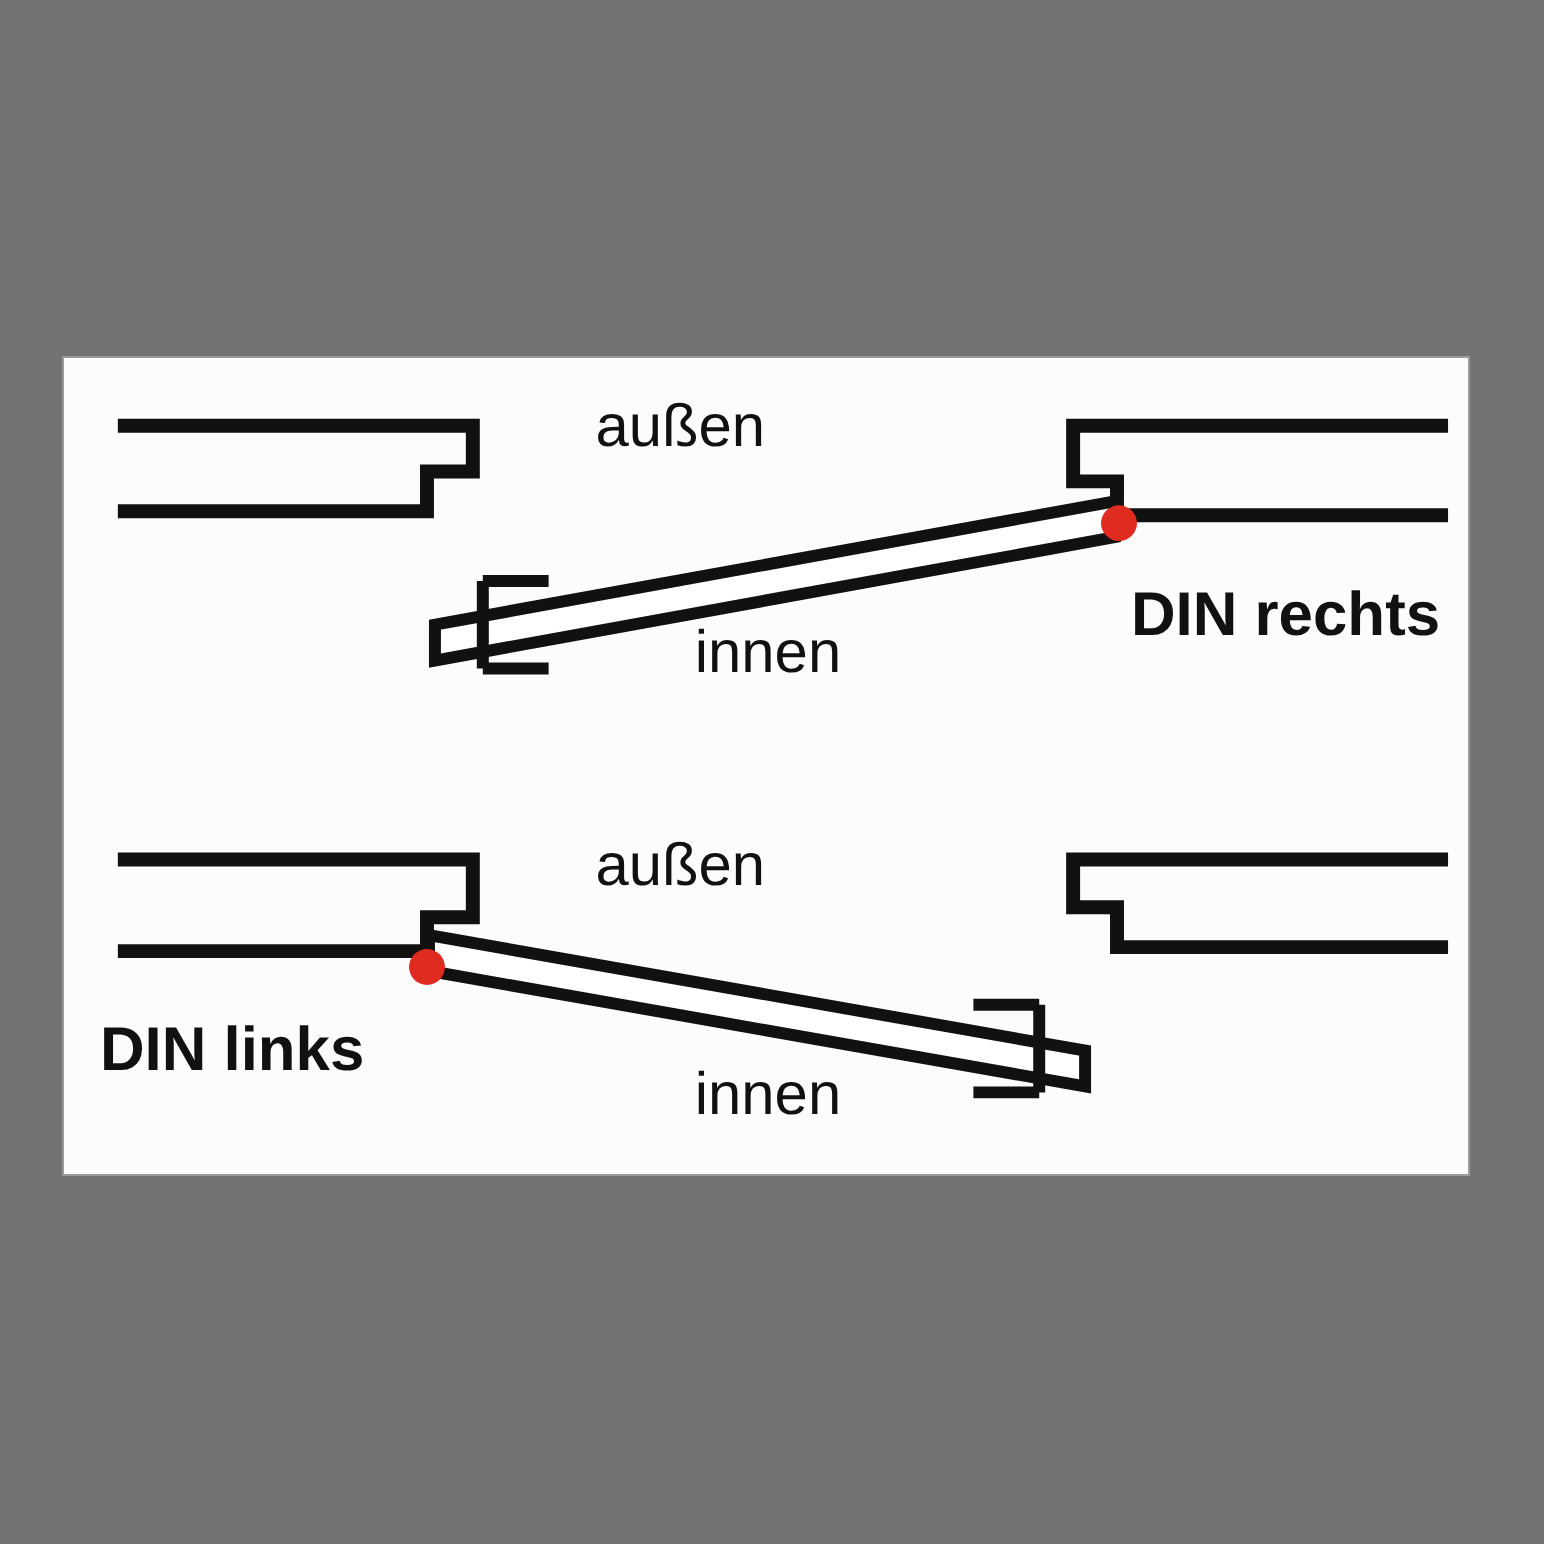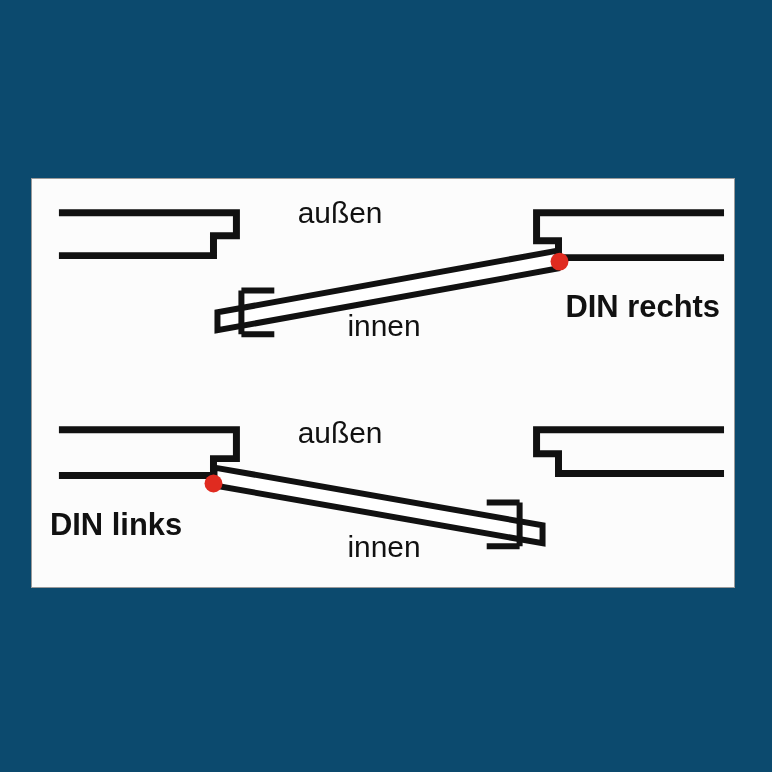--- a/index.html
+++ b/index.html
@@ -10,21 +10,21 @@
   body {
     width: 772px;
     height: 772px;
     font-family: "Liberation Sans", sans-serif;
     overflow: hidden;
   }
   #stage {
     position: relative;
     width: 772px;
     height: 772px;
-    background: #0c4a6e;
+    background: #737373;
   }
   #diagram-panel {
     position: absolute;
     left: 31px;
     top: 178px;
     width: 704px;
     height: 410px;
     background: #fcfcfc;
     border: 1px solid #9a9a9a;
     box-sizing: border-box;

